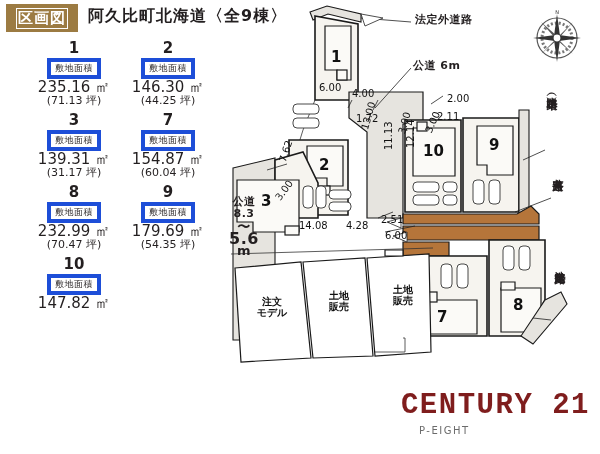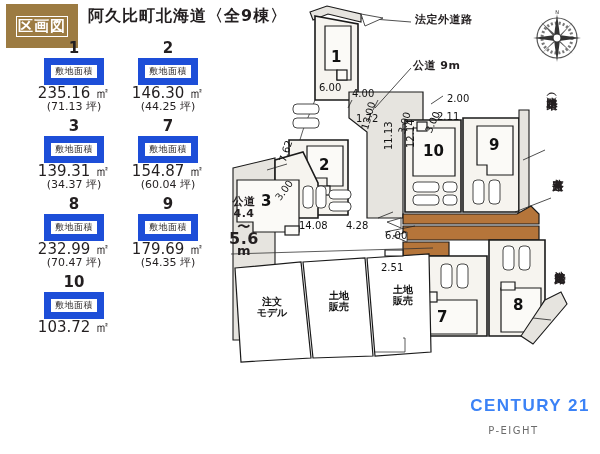--- a/index.html
+++ b/index.html
@@ -8,41 +8,41 @@
     background:#ffffff;
     font-family:"Liberation Sans","DejaVu Sans",sans-serif;
     color:#231f20;
     overflow:hidden;
     position:relative;
   }
   #root{position:relative;width:600px;height:454px;}
 
   
   .badge{
-    position:absolute;left:6px;top:4px;width:72px;height:44px;
+    position:absolute;left:6px;top:4px;width:72px;height:28px;
     background:#9c7b42;color:#fff;
     display:flex;align-items:center;justify-content:center;
     font-size:15px;letter-spacing:1px;font-weight:600;
     font-family:"DejaVu Sans",sans-serif;
   }
   .badge span{border:1.5px solid #fff;padding:0 1px;}
   .title{
     position:absolute;left:88px;top:6px;
     font-size:16px;font-weight:700;letter-spacing:1px;
     font-family:"DejaVu Sans",sans-serif;
     white-space:nowrap;
   }
 
   
   .legend{position:absolute;left:30px;top:40px;width:190px;}
   .legrow{display:flex;}
   .legcell{width:88px;margin-right:6px;text-align:center;margin-bottom:5px;}
   .legnum{font-size:15px;font-weight:700;line-height:17px;font-family:"DejaVu Sans",sans-serif;}
   .legtag{
-    display:inline-block;border:7px solid #1d4ed8;
+    display:inline-block;border:4px solid #1d4ed8;
     font-size:9px;line-height:11px;padding:1px 4px;margin:1px 0 2px;
     font-family:"DejaVu Sans",sans-serif;letter-spacing:0.5px;
   }
   .legarea{font-size:15px;line-height:13px;font-family:"DejaVu Sans",sans-serif;}
   .legtsubo{font-size:11px;line-height:13px;font-family:"DejaVu Sans",sans-serif;}
 
   
   .map{position:absolute;left:215px;top:0;width:385px;height:380px;}
   .map svg{position:absolute;left:0;top:0;}
 
@@ -66,22 +66,22 @@
   .plotlbl{
     position:absolute;font-family:"DejaVu Sans",sans-serif;
     font-size:10px;font-weight:700;line-height:11px;text-align:center;color:#111;
   }
 
   
   .logo{
     position:absolute;right:10px;bottom:18px;text-align:left;
   }
   .logo .c21{
-    font-family:Liberation Sans, sans-serif;
-    font-size:17px;font-weight:700;letter-spacing:1.5px;color:#3b82f6;
+    font-family:Liberation Mono, monospace;
+    font-size:29px;font-weight:700;letter-spacing:1.5px;color:#7f1d1d;
     line-height:30px;
   }
   .logo .sub{
     font-family:"DejaVu Sans",sans-serif;
     font-size:10px;letter-spacing:1.5px;color:#6b6b6b;margin-top:4px;margin-left:18px;
   }
 </style>
 </head>
 <body>
 
@@ -107,21 +107,21 @@
         <div class="legarea">146.30 ㎡</div>
         <div class="legtsubo">(44.25 坪)</div>
       </div>
     </div>
 
     <div class="legrow">
       <div class="legcell">
         <div class="legnum">3</div>
         <div class="legtag">敷地面積</div>
         <div class="legarea">139.31 ㎡</div>
-        <div class="legtsubo">(34.37 坪)</div>
+        <div class="legtsubo">(31.17 坪)</div>
       </div>
       <div class="legcell">
         <div class="legnum">7</div>
         <div class="legtag">敷地面積</div>
         <div class="legarea">154.87 ㎡</div>
         <div class="legtsubo">(60.04 坪)</div>
       </div>
     </div>
 
     <div class="legrow">
@@ -136,21 +136,21 @@
         <div class="legtag">敷地面積</div>
         <div class="legarea">179.69 ㎡</div>
         <div class="legtsubo">(54.35 坪)</div>
       </div>
     </div>
 
     <div class="legrow">
       <div class="legcell">
         <div class="legnum">10</div>
         <div class="legtag">敷地面積</div>
-        <div class="legarea">103.72 ㎡</div>
+        <div class="legarea">147.82 ㎡</div>
       </div>
       <div class="legcell"></div>
     </div>
 
   </div>
 
   <div class="map">
 
     <svg width="385" height="380" viewBox="0 0 385 380">
       <defs>
@@ -303,31 +303,31 @@
         <polygon points="46,48 32,34 30,32 30,34" fill="#555"></polygon>
         <polygon points="46,16 32,30 30,32 32,32" fill="#555"></polygon>
         <polygon points="14,48 28,34 30,32 30,34" fill="#555"></polygon>
         <circle cx="30" cy="32" r="4" fill="#fff" stroke="#333" stroke-width="1.2"></circle>
         <text x="30" y="8" font-size="5" fill="#333" text-anchor="middle" font-family="DejaVu Sans, sans-serif">N</text>
       </svg>
     </div>
 
     <div class="jlabel" style="left:200px;top:14px;">法定外道路</div>
 
-    <div class="jlabel" style="left:198px;top:60px;">公道 9m</div>
+    <div class="jlabel" style="left:198px;top:60px;">公道 6m</div>
 
     <div class="vlabel" style="left:330px;top:88px;height:82px;">水路（暗渠）</div>
 
     <div class="vlabel" style="left:336px;top:170px;height:58px;">共有道路</div>
 
     <div class="vlabel" style="left:338px;top:262px;height:70px;">法定外道路</div>
 
     <div style="position:absolute;left:12px;top:196px;width:34px;text-align:center;">
       <div class="jlabel" style="position:static;font-size:11px;">公道</div>
-      <div class="jlabel" style="position:static;font-size:11px;">4.4</div>
+      <div class="jlabel" style="position:static;font-size:11px;">8.3</div>
       <div class="jlabel" style="position:static;font-size:13px;margin-top:1px;">〜</div>
       <div class="jlabel" style="position:static;font-size:16px;">5.6</div>
       <div class="jlabel" style="position:static;font-size:13px;">m</div>
       <div class="jlabel" style="position:static;font-size:13px;"></div>
     </div>
 
     <div class="lotnum" style="left:116px;top:48px;">1</div>
     <div class="lotnum" style="left:104px;top:156px;">2</div>
     <div class="lotnum" style="left:46px;top:192px;">3</div>
     <div class="lotnum" style="left:208px;top:142px;">10</div>
@@ -355,21 +355,21 @@
     <div class="dim" style="left:232px;top:93px;">2.00</div>
     <div class="dim" style="left:181px;top:132px;transform:rotate(-74deg);transform-origin:left top;">3.00</div>
     <div class="dim" style="left:208px;top:130px;transform:rotate(-66deg);transform-origin:left top;">3.00</div>
     <div class="dim" style="left:144px;top:128px;transform:rotate(-74deg);transform-origin:left top;">13.00</div>
     <div class="dim" style="left:168px;top:150px;transform:rotate(-90deg);transform-origin:left top;">11.13</div>
     <div class="dim" style="left:190px;top:148px;transform:rotate(-90deg);transform-origin:left top;">12.14</div>
     <div class="dim" style="left:62px;top:160px;transform:rotate(-72deg);transform-origin:left top;">7.62</div>
     <div class="dim" style="left:58px;top:196px;transform:rotate(-54deg);transform-origin:left top;">3.00</div>
     <div class="dim" style="left:84px;top:220px;">14.08</div>
     <div class="dim" style="left:131px;top:220px;">4.28</div>
-    <div class="dim" style="left:166px;top:214px;margin-top:48px;">2.51</div>
+    <div class="dim" style="left:166px;top:214px;">2.51</div>
     <div class="dim" style="left:170px;top:230px;">6.00</div>
 
   </div>
 
   <div class="logo">
     <div class="c21">CENTURY 21</div>
     <div class="sub">P-EIGHT</div>
   </div>
 
 </div>

